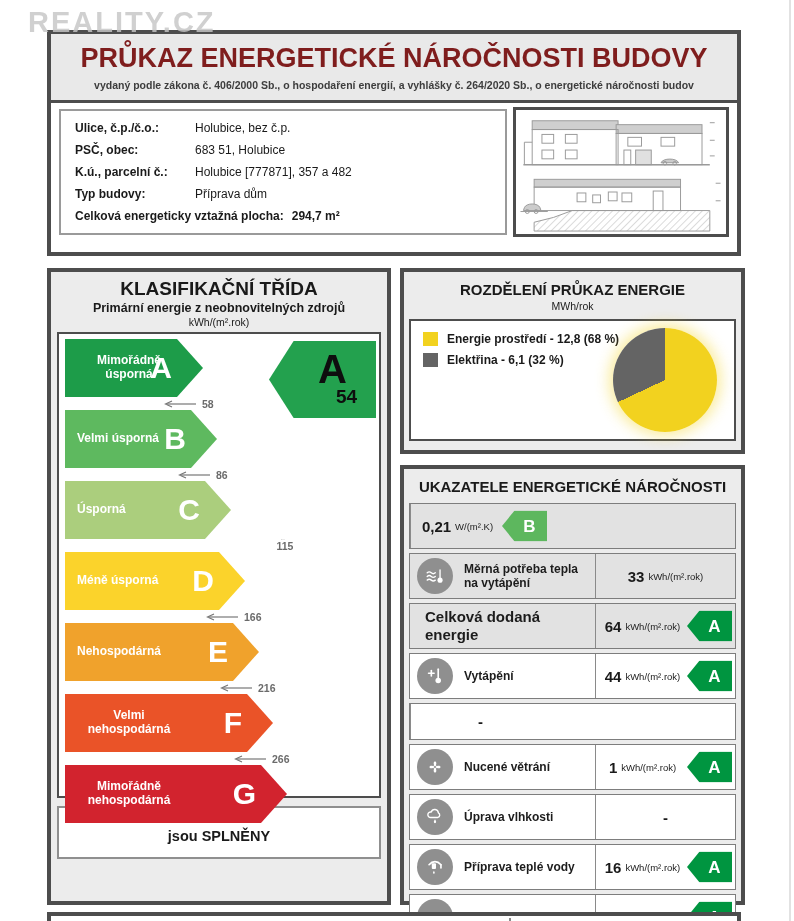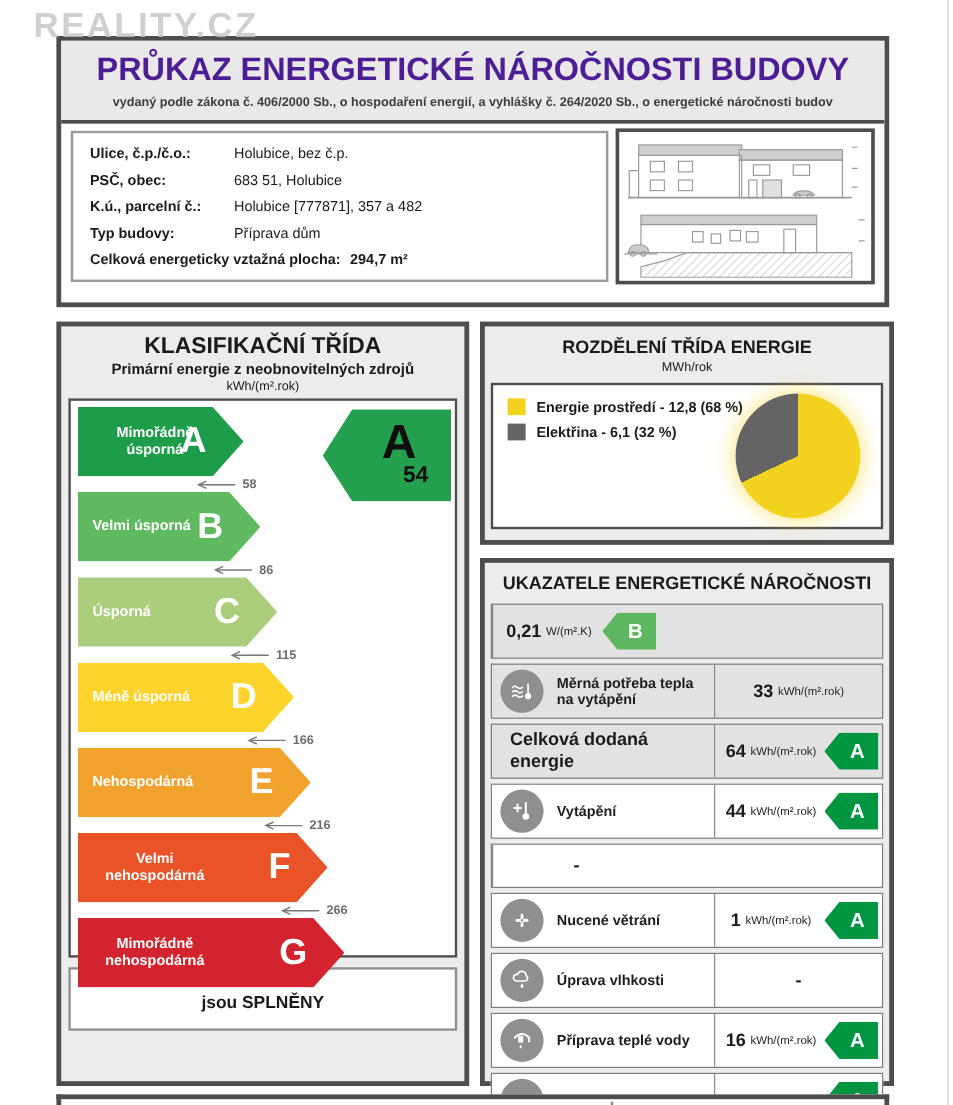--- a/index.html
+++ b/index.html
@@ -9,21 +9,21 @@
   }
   .scan-edge{position:absolute;right:3px;top:0;bottom:0;width:2px;background:#e2e2e2;}
   .watermark{
     position:absolute;left:28px;top:6px;z-index:6;
     font-size:29px;font-weight:800;letter-spacing:2px;color:rgba(198,198,198,.82);
   }
   
   .topbox{position:absolute;left:47px;top:30px;width:694px;height:226px;
     border:4px solid #4d4d4d;background:#fff;box-sizing:border-box;}
   .topbox-header{background:#e9e9e9;border-bottom:3px solid #4d4d4d;text-align:center;padding:7px 4px 9px;}
-  .main-title{font-size:27px;font-weight:800;color:#4c1d95;margin:2px 0 5px;}
+  .main-title{font-size:27px;font-weight:800;color:#7f1d1d;margin:2px 0 5px;}
   .main-sub{font-size:10.5px;font-weight:700;color:#3d3d3d;}
   .topbox-body{position:relative;height:138px;}
   .infobox{position:absolute;left:8px;top:6px;width:448px;height:126px;
     border:2px solid #9a9a9a;background:#fff;box-sizing:border-box;padding:10px 0 0 14px;}
   .info-row{display:flex;font-size:12px;margin-bottom:8px;}
   .info-label{font-weight:700;width:120px;flex:none;}
   .info-area{display:flex;font-size:12px;font-weight:700;margin-top:1px;}
   .info-area .area-value{margin-left:8px;}
   .sketchbox{position:absolute;right:8px;top:4px;width:216px;height:130px;
     border:3px solid #4d4d4d;background:#fff;box-sizing:border-box;display:flex;align-items:center;justify-content:center;}
@@ -201,21 +201,21 @@
           <svg width="34" height="8" viewBox="0 0 34 8">
             <line x1="4" y1="4" x2="33" y2="4" stroke="#777" stroke-width="1.2"></line>
             <path d="M9 1 2.5 4l6.5 3" fill="none" stroke="#777" stroke-width="1.2"></path>
           </svg>
           <span>86</span>
         </div>
         <div class="class-arrow" style="width: 166px; background: rgb(171, 206, 125);">
           <div class="class-label">Úsporná</div>
           <div class="class-letter">C</div>
         </div>
-        <div class="threshold" style="margin-left: 126px;">
+        <div class="threshold" style="margin-left: 126px; flex-direction: column;">
           <svg width="34" height="8" viewBox="0 0 34 8">
             <line x1="4" y1="4" x2="33" y2="4" stroke="#777" stroke-width="1.2"></line>
             <path d="M9 1 2.5 4l6.5 3" fill="none" stroke="#777" stroke-width="1.2"></path>
           </svg>
           <span>115</span>
         </div>
         <div class="class-arrow" style="width: 180px; background: rgb(251, 211, 43);">
           <div class="class-label">Méně úsporná</div>
           <div class="class-letter">D</div>
         </div>
@@ -257,21 +257,21 @@
       <div class="rating-letter">A</div>
       <div class="rating-value">54</div>
     </div>
   </div>
   <div class="reqbox">
     <div class="req-result">jsou SPLNĚNY</div>
   </div>
 </div>
 
 <div class="panel" id="pie-panel">
-  <div class="rp-title">ROZDĚLENÍ TŘÍDA ENERGIE</div>
+  <div class="rp-title">ROZDĚLENÍ PRŮKAZ ENERGIE</div>
   <div class="rp-unit">MWh/rok</div>
   <div class="piebox">
     <div class="legend" id="pie-legend">
         <div class="legend-item">
           <span class="legend-swatch" style="background: rgb(242, 210, 31);"></span>
           <span>Energie prostředí - 12,8 (68 %)</span>
         </div>
         <div class="legend-item">
           <span class="legend-swatch" style="background: rgb(100, 100, 100);"></span>
           <span>Elektřina - 6,1 (32 %)</span>

